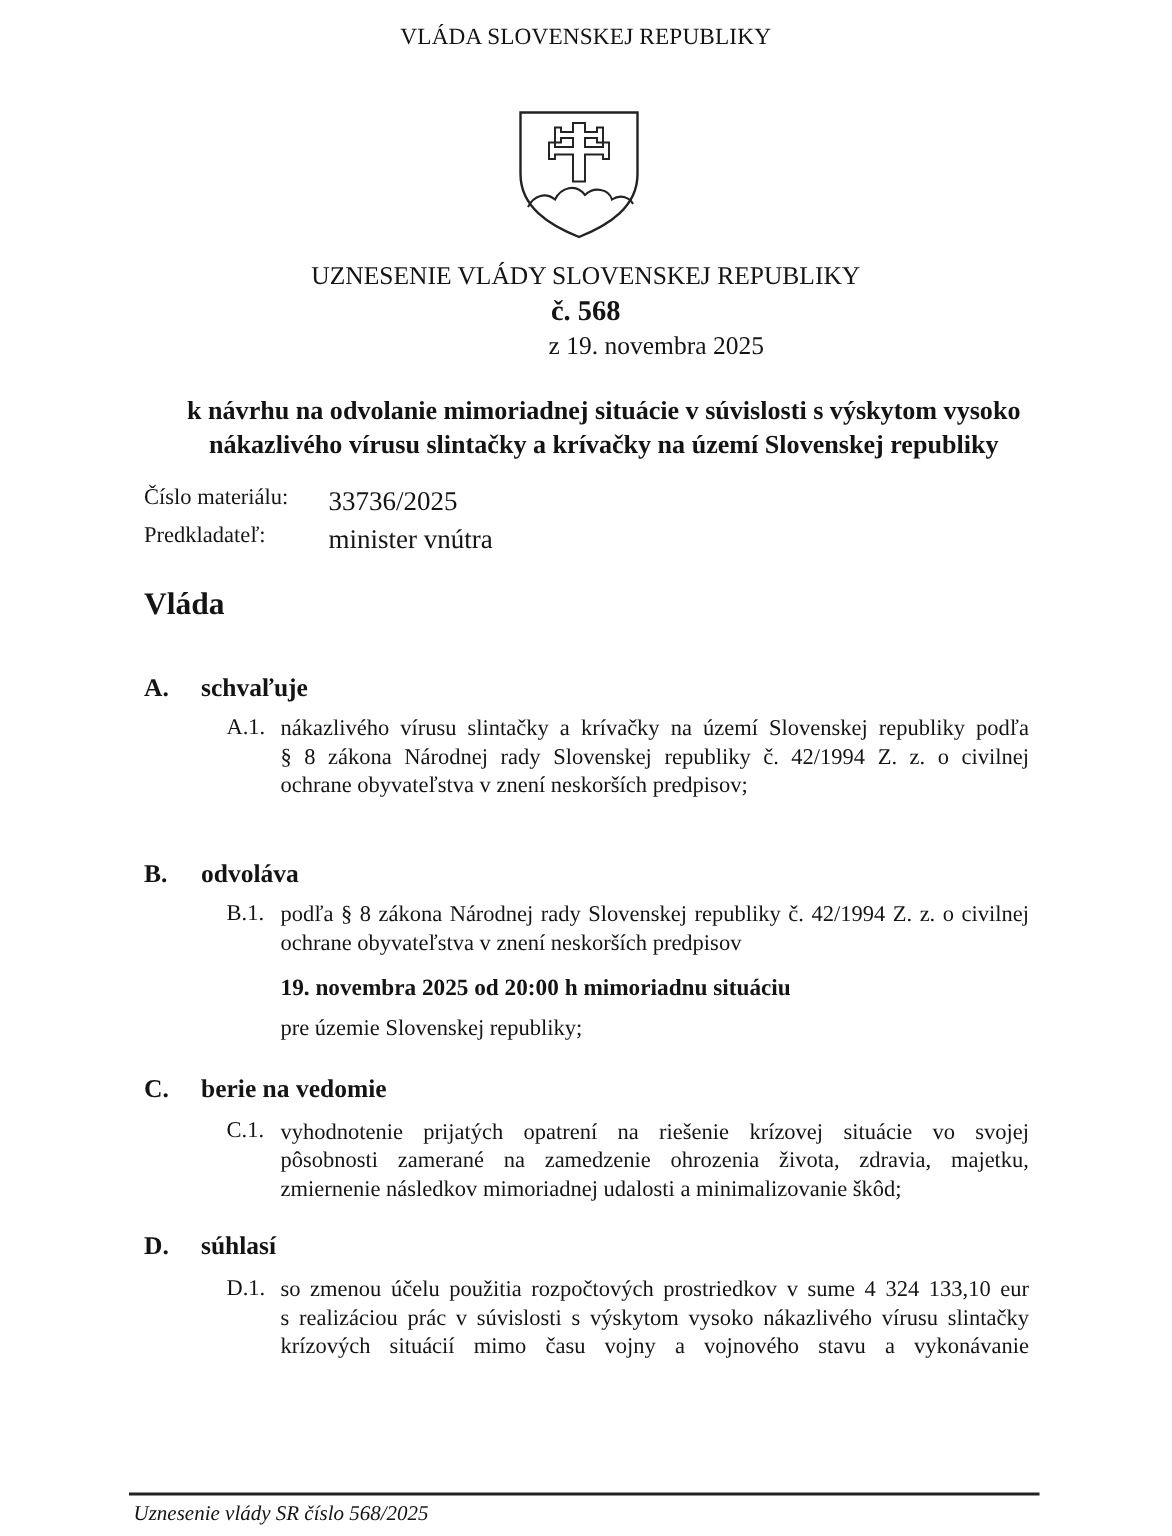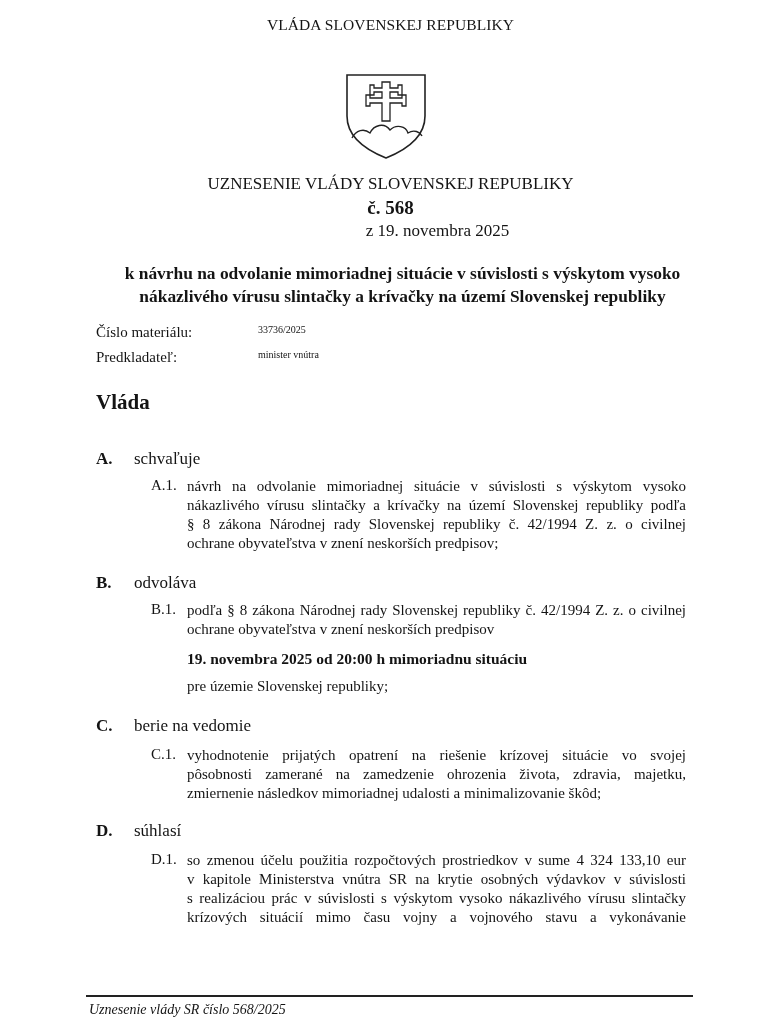--- a/index.html
+++ b/index.html
@@ -9,24 +9,24 @@
   }
   .abs { position: absolute; }
   .center { left: 0; width: 781px; text-align: center; }
   .hdr { top: 16px; font-size: 15.5px; letter-spacing: 0.1px; }
   .arms { left: 344px; top: 72px; width: 84px; height: 88px; }
   .res-title { top: 174px; font-size: 17px; }
   .res-num { top: 197px; font-size: 19px; font-weight: bold; }
   .res-date { top: 221px; font-size: 17px; padding-left: 47px; }
   .subject { top: 262px; font-size: 17.4px; font-weight: bold; line-height: 23px; padding-left: 12px; }
   .meta-label { left: 96px; font-size: 15px; }
-  .meta-value { left: 219px; font-size: 10px; margin-left: 39px; }
+  .meta-value { left: 219px; font-size: 18px; }
   .vlada { left: 96px; top: 390px; font-size: 21px; font-weight: bold; text-align: right; }
   .sec-letter { left: 96px; font-size: 17px; font-weight: bold; }
-  .sec-title { left: 134px; font-size: 17px; font-weight: normal; }
+  .sec-title { left: 134px; font-size: 17px; font-weight: bold; }
   .item-num { left: 151px; font-size: 15px; }
   .item-text {
     left: 187px; width: 499px; font-size: 15px; line-height: 19px;
     text-align: justify;
   }
   .item-text .ln { display: block; text-align: justify; text-align-last: justify; height: 19px; white-space: nowrap; }
   .item-text .ln.last { text-align-last: left; }
   .bold-center { left: 187px; width: 499px; text-align: left; font-size: 15.5px; font-weight: bold; }
   .plain { left: 187px; font-size: 15px; }
   .footer-rule { left: 86px; top: 995px; width: 607px; height: 0; border-top: 2px solid #222; }
@@ -57,21 +57,20 @@
 <div class="abs meta-value" style="top:324px">33736/2025</div>
 <div class="abs meta-label" style="top:349px">Predkladateľ:</div>
 <div class="abs meta-value" style="top:349px">minister vnútra</div>
 
 <div class="abs vlada">Vláda</div>
 
 <div class="abs sec-letter" style="top:449px">A.</div>
 <div class="abs sec-title" style="top:449px">schvaľuje</div>
 <div class="abs item-num" style="top:477px">A.1.</div>
 <div class="abs item-text" style="top:477px">
-  <span class="ln">návrh na odvolanie mimoriadnej situácie v súvislosti s výskytom vysoko</span>
   <span class="ln">nákazlivého vírusu slintačky a krívačky na území Slovenskej republiky podľa</span>
   <span class="ln">§ 8 zákona Národnej rady Slovenskej republiky č. 42/1994 Z. z. o civilnej</span>
   <span class="ln last">ochrane obyvateľstva v znení neskorších predpisov;</span>
 </div>
 
 <div class="abs sec-letter" style="top:573px">B.</div>
 <div class="abs sec-title" style="top:573px">odvoláva</div>
 <div class="abs item-num" style="top:601px">B.1.</div>
 <div class="abs item-text" style="top:601px">
   <span class="ln">podľa § 8 zákona Národnej rady Slovenskej republiky č. 42/1994 Z. z. o civilnej</span>
@@ -87,20 +86,19 @@
   <span class="ln">vyhodnotenie prijatých opatrení na riešenie krízovej situácie vo svojej</span>
   <span class="ln">pôsobnosti zamerané na zamedzenie ohrozenia života, zdravia, majetku,</span>
   <span class="ln last">zmiernenie následkov mimoriadnej udalosti a minimalizovanie škôd;</span>
 </div>
 
 <div class="abs sec-letter" style="top:821px">D.</div>
 <div class="abs sec-title" style="top:821px">súhlasí</div>
 <div class="abs item-num" style="top:851px">D.1.</div>
 <div class="abs item-text" style="top:851px">
   <span class="ln">so zmenou účelu použitia rozpočtových prostriedkov v sume 4 324 133,10 eur</span>
-  <span class="ln">v kapitole Ministerstva vnútra SR na krytie osobných výdavkov v súvislosti</span>
   <span class="ln">s realizáciou prác v súvislosti s výskytom vysoko nákazlivého vírusu slintačky</span>
   <span class="ln">krízových situácií mimo času vojny a vojnového stavu a vykonávanie</span>
 </div>
 
 <div class="abs footer-rule"></div>
 <div class="abs footer-left">Uznesenie vlády SR číslo 568/2025</div>
 <div class="abs footer-right">strana 1</div>
 
 </body></html>

